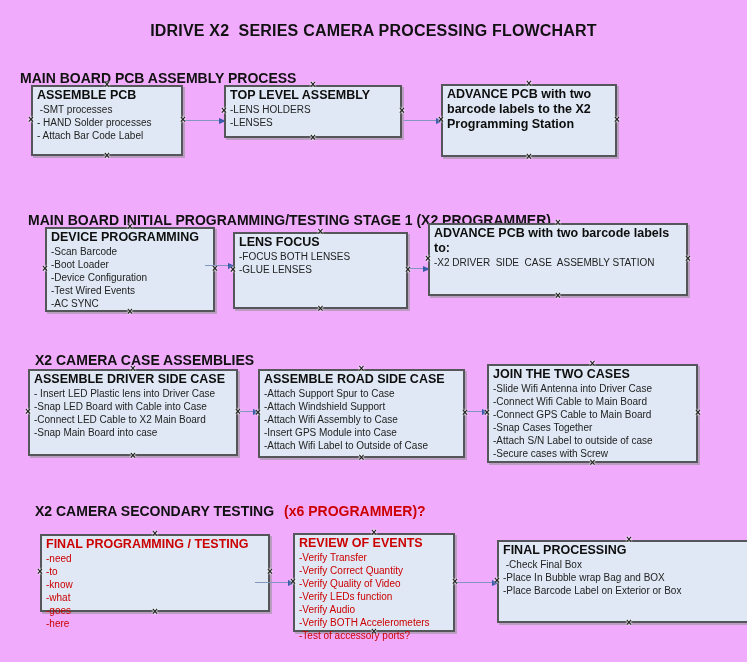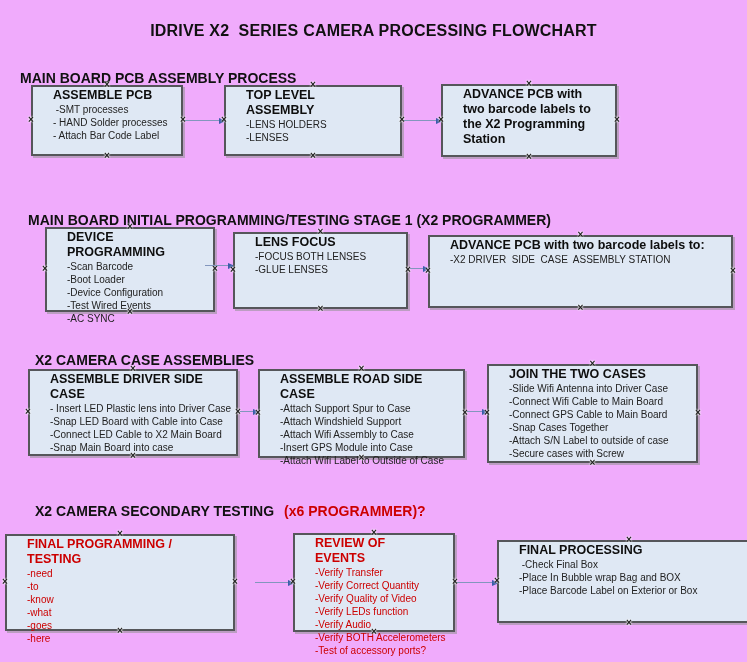--- a/index.html
+++ b/index.html
@@ -11,21 +11,21 @@
     position:absolute;top:22px;left:0;width:100%;text-align:center;
     font-size:16px;font-weight:bold;white-space:pre;color:#111;letter-spacing:.2px;
   }
   .sec-h{
     position:absolute;font-size:14px;font-weight:bold;color:#111;white-space:pre;margin-top:13px;
   }
   .sec-h .accent{color:#cc0000;margin-left:10px;}
   .box{
     position:absolute;box-sizing:border-box;background:#dfe8f4;
     border:2px solid #55565a;box-shadow:2px 2px 0 rgba(145,145,145,.55);
-    padding:1px 20px;overflow:visible;
+    padding:1px 4px;overflow:visible;
   }
   .box-title{font-size:12.5px;font-weight:bold;line-height:15px;color:#0e0e0e;}
   .item{font-size:10px;line-height:13px;white-space:pre;color:#222;}
   .red .box-title,.red .item{color:#cc0000;}
   
   .cp{
     position:absolute;width:8px;height:8px;line-height:8px;text-align:center;
     font-size:10px;font-weight:bold;color:#1a1a1a;
     text-shadow:0 0 2px #fff,0 0 2px #fff;pointer-events:none;
   }
@@ -35,29 +35,29 @@
   .cp-l{left:-6px;top:50%;margin-top:-5px;}
   .cp-r{right:-6px;top:50%;margin-top:-5px;}
   
   .connector{position:absolute;height:0;border-top:1.6px solid #8296bd;}
   .connector::after{
     content:"";position:absolute;right:-2px;top:-2.8px;width:0;height:0;
     border-left:7px solid #3a5ba9;border-top:3.5px solid transparent;border-bottom:3.5px solid transparent;
   }
   
   #box-a1{left:31px;top:85px;width:152px;height:71px;}
-  #box-a2{left:224px;top:85px;width:178px;height:71px;}
+  #box-a2{left:224px;top:85px;width:178px;height:53px;}
   #box-a3{left:441px;top:84px;width:176px;height:73px;}
   #box-b1{left:37px;top:227px;width:170px;height:85px;margin-left:8px;}
   #box-b2{left:233px;top:232px;width:175px;height:77px;}
-  #box-b3{left:428px;top:235px;width:305px;height:73px;}
+  #box-b3{left:428px;top:223px;width:260px;height:73px;}
   #box-c1{left:28px;top:369px;width:210px;height:87px;}
   #box-c2{left:258px;top:369px;width:207px;height:89px;}
   #box-c3{left:487px;top:364px;width:211px;height:99px;}
-  #box-d1{left:5px;top:534px;width:230px;height:97px;}
+  #box-d1{left:40px;top:534px;width:230px;height:78px;}
   #box-d2{left:293px;top:533px;width:162px;height:99px;}
   #box-d3{left:497px;top:540px;width:264px;height:83px;}
   
   #h1{left:20px;top:57px;}
   #h2{left:28px;top:199px;}
   #h3{left:35px;top:339px;}
   #h4{left:35px;top:490px;}
   
   #c-r1a{left:185px;top:120px;width:39px;}
   #c-r1b{left:404px;top:120px;width:37px;}

